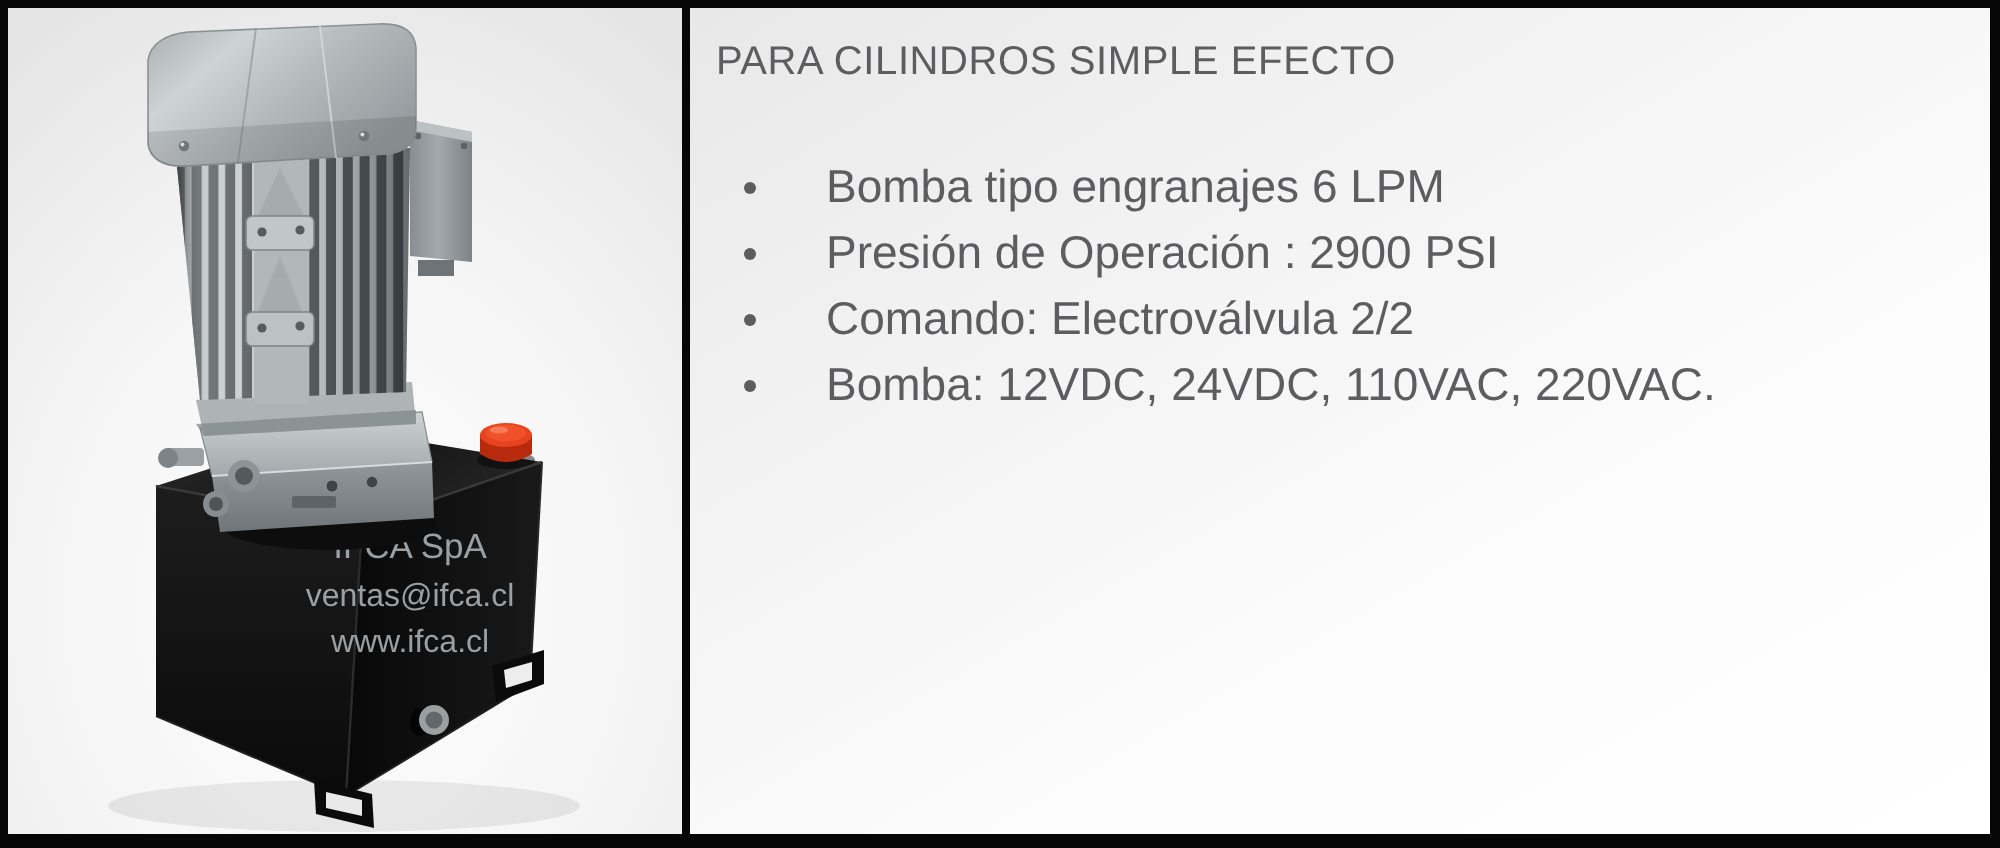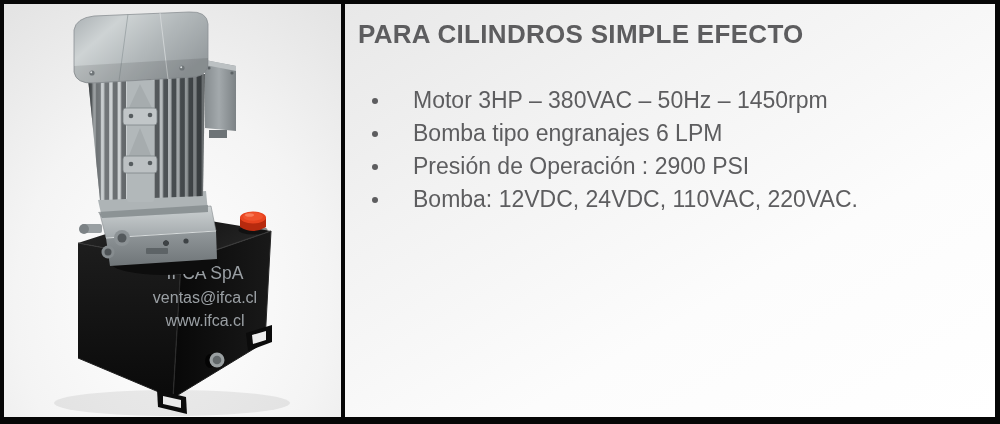--- a/index.html
+++ b/index.html
@@ -14,21 +14,21 @@
     background:radial-gradient(ellipse at 52% 72%, #ffffff 0%, #f5f5f5 45%, #e6e6e6 100%);
   }
   .photo-panel svg{display:block;width:337px;height:413px;}
   .divider{width:4px;flex:0 0 4px;background:#060606;}
   .info-panel{
     flex:1;height:100%;
     background:linear-gradient(150deg,#e8e8e8 0%,#f2f2f2 30%,#fcfcfc 65%,#ffffff 100%);
     padding:14px 12px 0 13px;
   }
   .title{
-    margin:2px 0 0 0;font-size:26px;font-weight:700;color:#5d5d5f;
+    margin:2px 0 0 0;font-size:20px;font-weight:400;color:#5d5d5f;
     letter-spacing:.3px;line-height:1.15;
   }
   ul.specs{list-style:none;margin:34px 0 0 0;padding:0 0 0 14px;}
   ul.specs li{
     position:relative;padding-left:41px;font-size:23px;line-height:32.9px;
     color:#5d5d5f;white-space:nowrap;
   }
   ul.specs li::before{
     content:"";position:absolute;left:0;top:14px;width:6px;height:6px;
     border-radius:50%;background:#5d5d5f;
@@ -190,20 +190,20 @@
         <circle cx="181.2" cy="67.2" r="1" fill="#d9dddf"></circle>
       </g>
     </svg>
   </div>
 
   <div class="divider"></div>
 
   <div class="info-panel">
     <h1 class="title">PARA CILINDROS SIMPLE EFECTO</h1>
     <ul class="specs">
-      <li>Motor 3HP – 380VAC – 50Hz – 1450rpm</li>
       <li>Bomba tipo engranajes 6 LPM</li>
       <li>Presión de Operación : 2900 PSI</li>
+      <li>Comando: Electroválvula 2/2</li>
       <li>Bomba: 12VDC, 24VDC, 110VAC, 220VAC.</li>
     </ul>
   </div>
 
 </div>
 
 </body></html>

